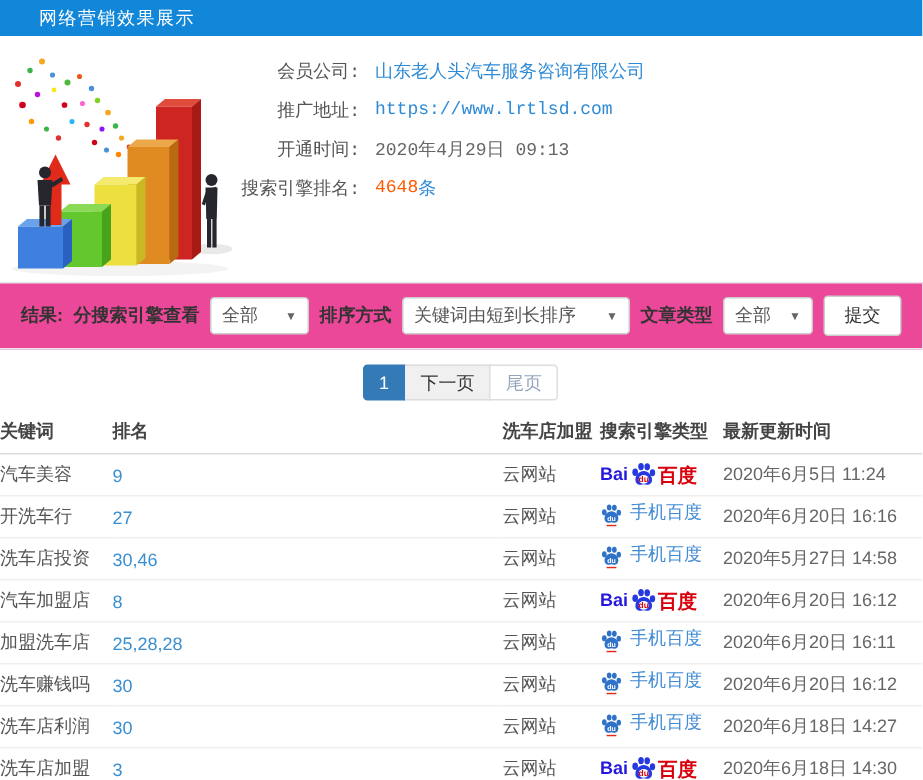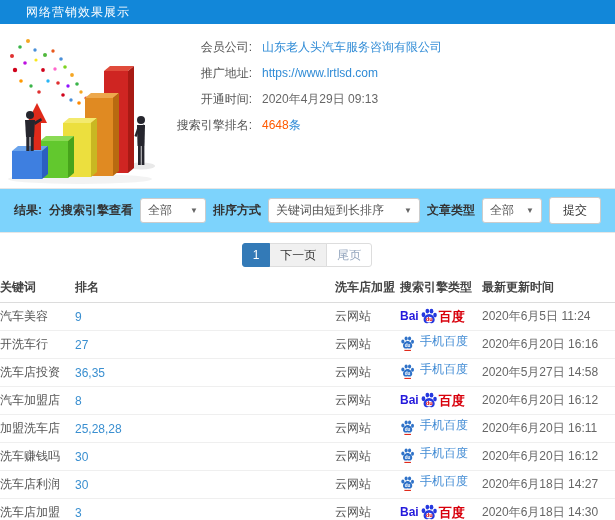--- a/index.html
+++ b/index.html
@@ -6,30 +6,30 @@
   html,body { width:615px; height:520px; background:#fff; overflow:hidden;
               font-family:"Liberation Sans","DejaVu Sans",sans-serif; }
 
   
   .topbar { height:24px; background:#1287d9; color:#fff; font-size:12px;
             line-height:24px; padding-left:26px; letter-spacing:1px; }
 
   
   .hero { position:relative; height:164px; }
   .illustration { position:absolute; left:0; top:2px; width:180px; height:162px; }
-  .info { position:absolute; left:168px; top:10px; width:430px; }
+  .info { position:absolute; left:156px; top:10px; width:430px;font-family:Liberation Mono, monospace; }
   .info-row { display:flex; align-items:center; height:26px; font-size:12px; }
   .ilabel { width:84px; text-align:right; color:#555; flex:none; }
   .ivalue { margin-left:10px; color:#666; }
   a.ilink { color:#2f8bd6; text-decoration:none; }
   .icount { color:#ff5a00; }
   .isuffix { color:#2f8bd6; }
 
   
-  .filterbar { height:45px; background:#7dd3fc; border-top:1px solid #e6e6e6;
+  .filterbar { height:45px; background:#ec4899; border-top:1px solid #e6e6e6;
                border-bottom:1px solid #e6e6e6; display:flex; align-items:center;
                padding:0 14px; font-size:12px; }
   .result-label { font-weight:bold; color:#333; }
   .controls { margin-left:auto; display:flex; align-items:center; gap:7px; }
   .flabel { font-weight:bold; color:#333; }
   .select { border:1px solid #ccc; background:#fff; border-radius:3px; height:25px;
             display:flex; align-items:center; padding:0 7px; color:#555; cursor:pointer; }
   .select .caret { margin-left:auto; font-size:8px; color:#666; padding-left:6px; }
   .sel-engine { width:66px; }
   .sel-sort  { width:152px; }
@@ -264,21 +264,21 @@
 
     <text x="12.2" y="19" font-size="7.5" font-weight="bold" fill="#fff" text-anchor="middle" font-family="Liberation Sans,sans-serif">du</text>
     <rect x="7" y="23.6" width="10.5" height="1.8" fill="#e02a1a"></rect>
             </svg>
             <span class="mb-t">手机百度</span>
           </span></td>
         <td class="time">2020年6月20日 16:16</td>
       </tr>
       <tr>
         <td>洗车店投资</td>
-        <td><a class="rank-link">36,35</a></td>
+        <td><a class="rank-link">30,46</a></td>
         <td>云网站</td>
         <td><span class="mb">
             <svg width="15" height="16.5" viewBox="0 0 24 26" style="vertical-align:middle">
     <g fill="#2f72c8">
                 <ellipse cx="4.6" cy="10.2" rx="2.5" ry="3.3"></ellipse>
                 <ellipse cx="9.8" cy="5.2" rx="2.5" ry="3.2"></ellipse>
     <ellipse cx="15.3" cy="5.4" rx="2.5" ry="3.2"></ellipse>
                 <ellipse cx="20" cy="10.6" rx="2.4" ry="3.1"></ellipse>
     <path d="M12.2 9.2c3.9 0 7.4 3.9 7.4 7.7 0 3.1-2.3 4.8-4.7 4.5-1.1-.1-1.9-.5-2.7-.5-.8 0-1.6.4-2.7.5-2.4.3-4.7-1.4-4.7-4.5 0-3.8 3.5-7.7 7.4-7.7z"></path>
               </g>

